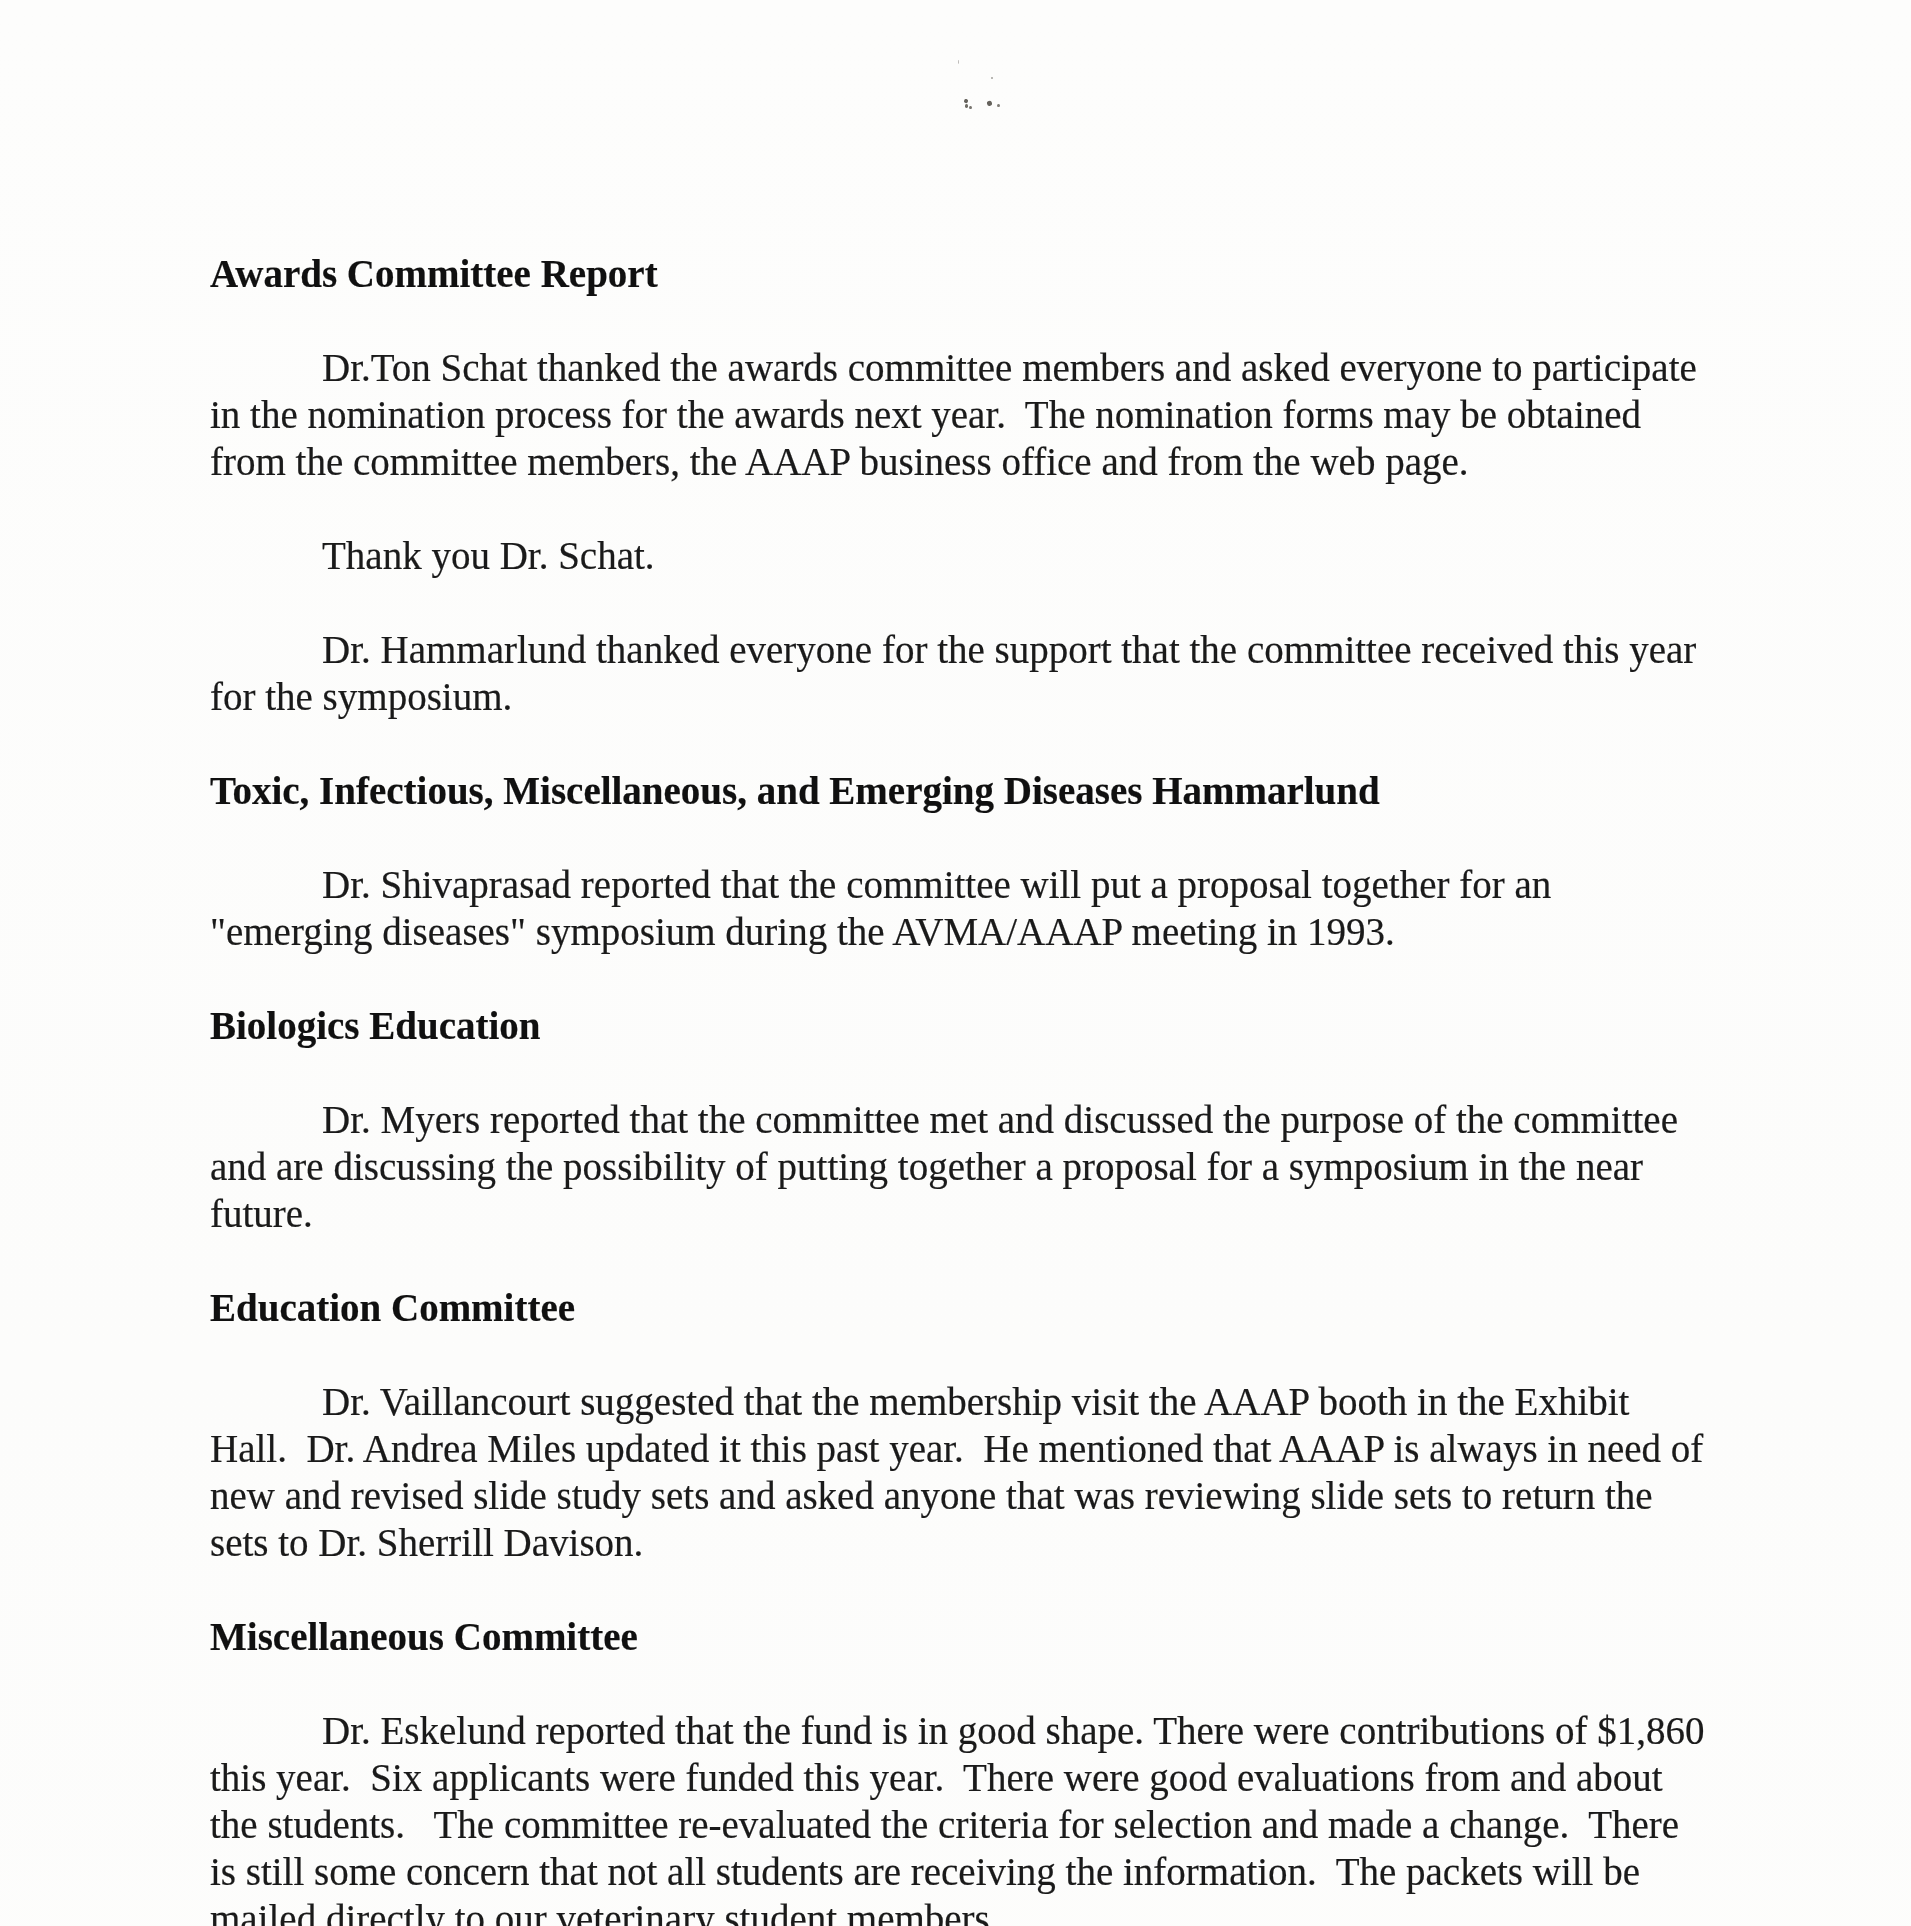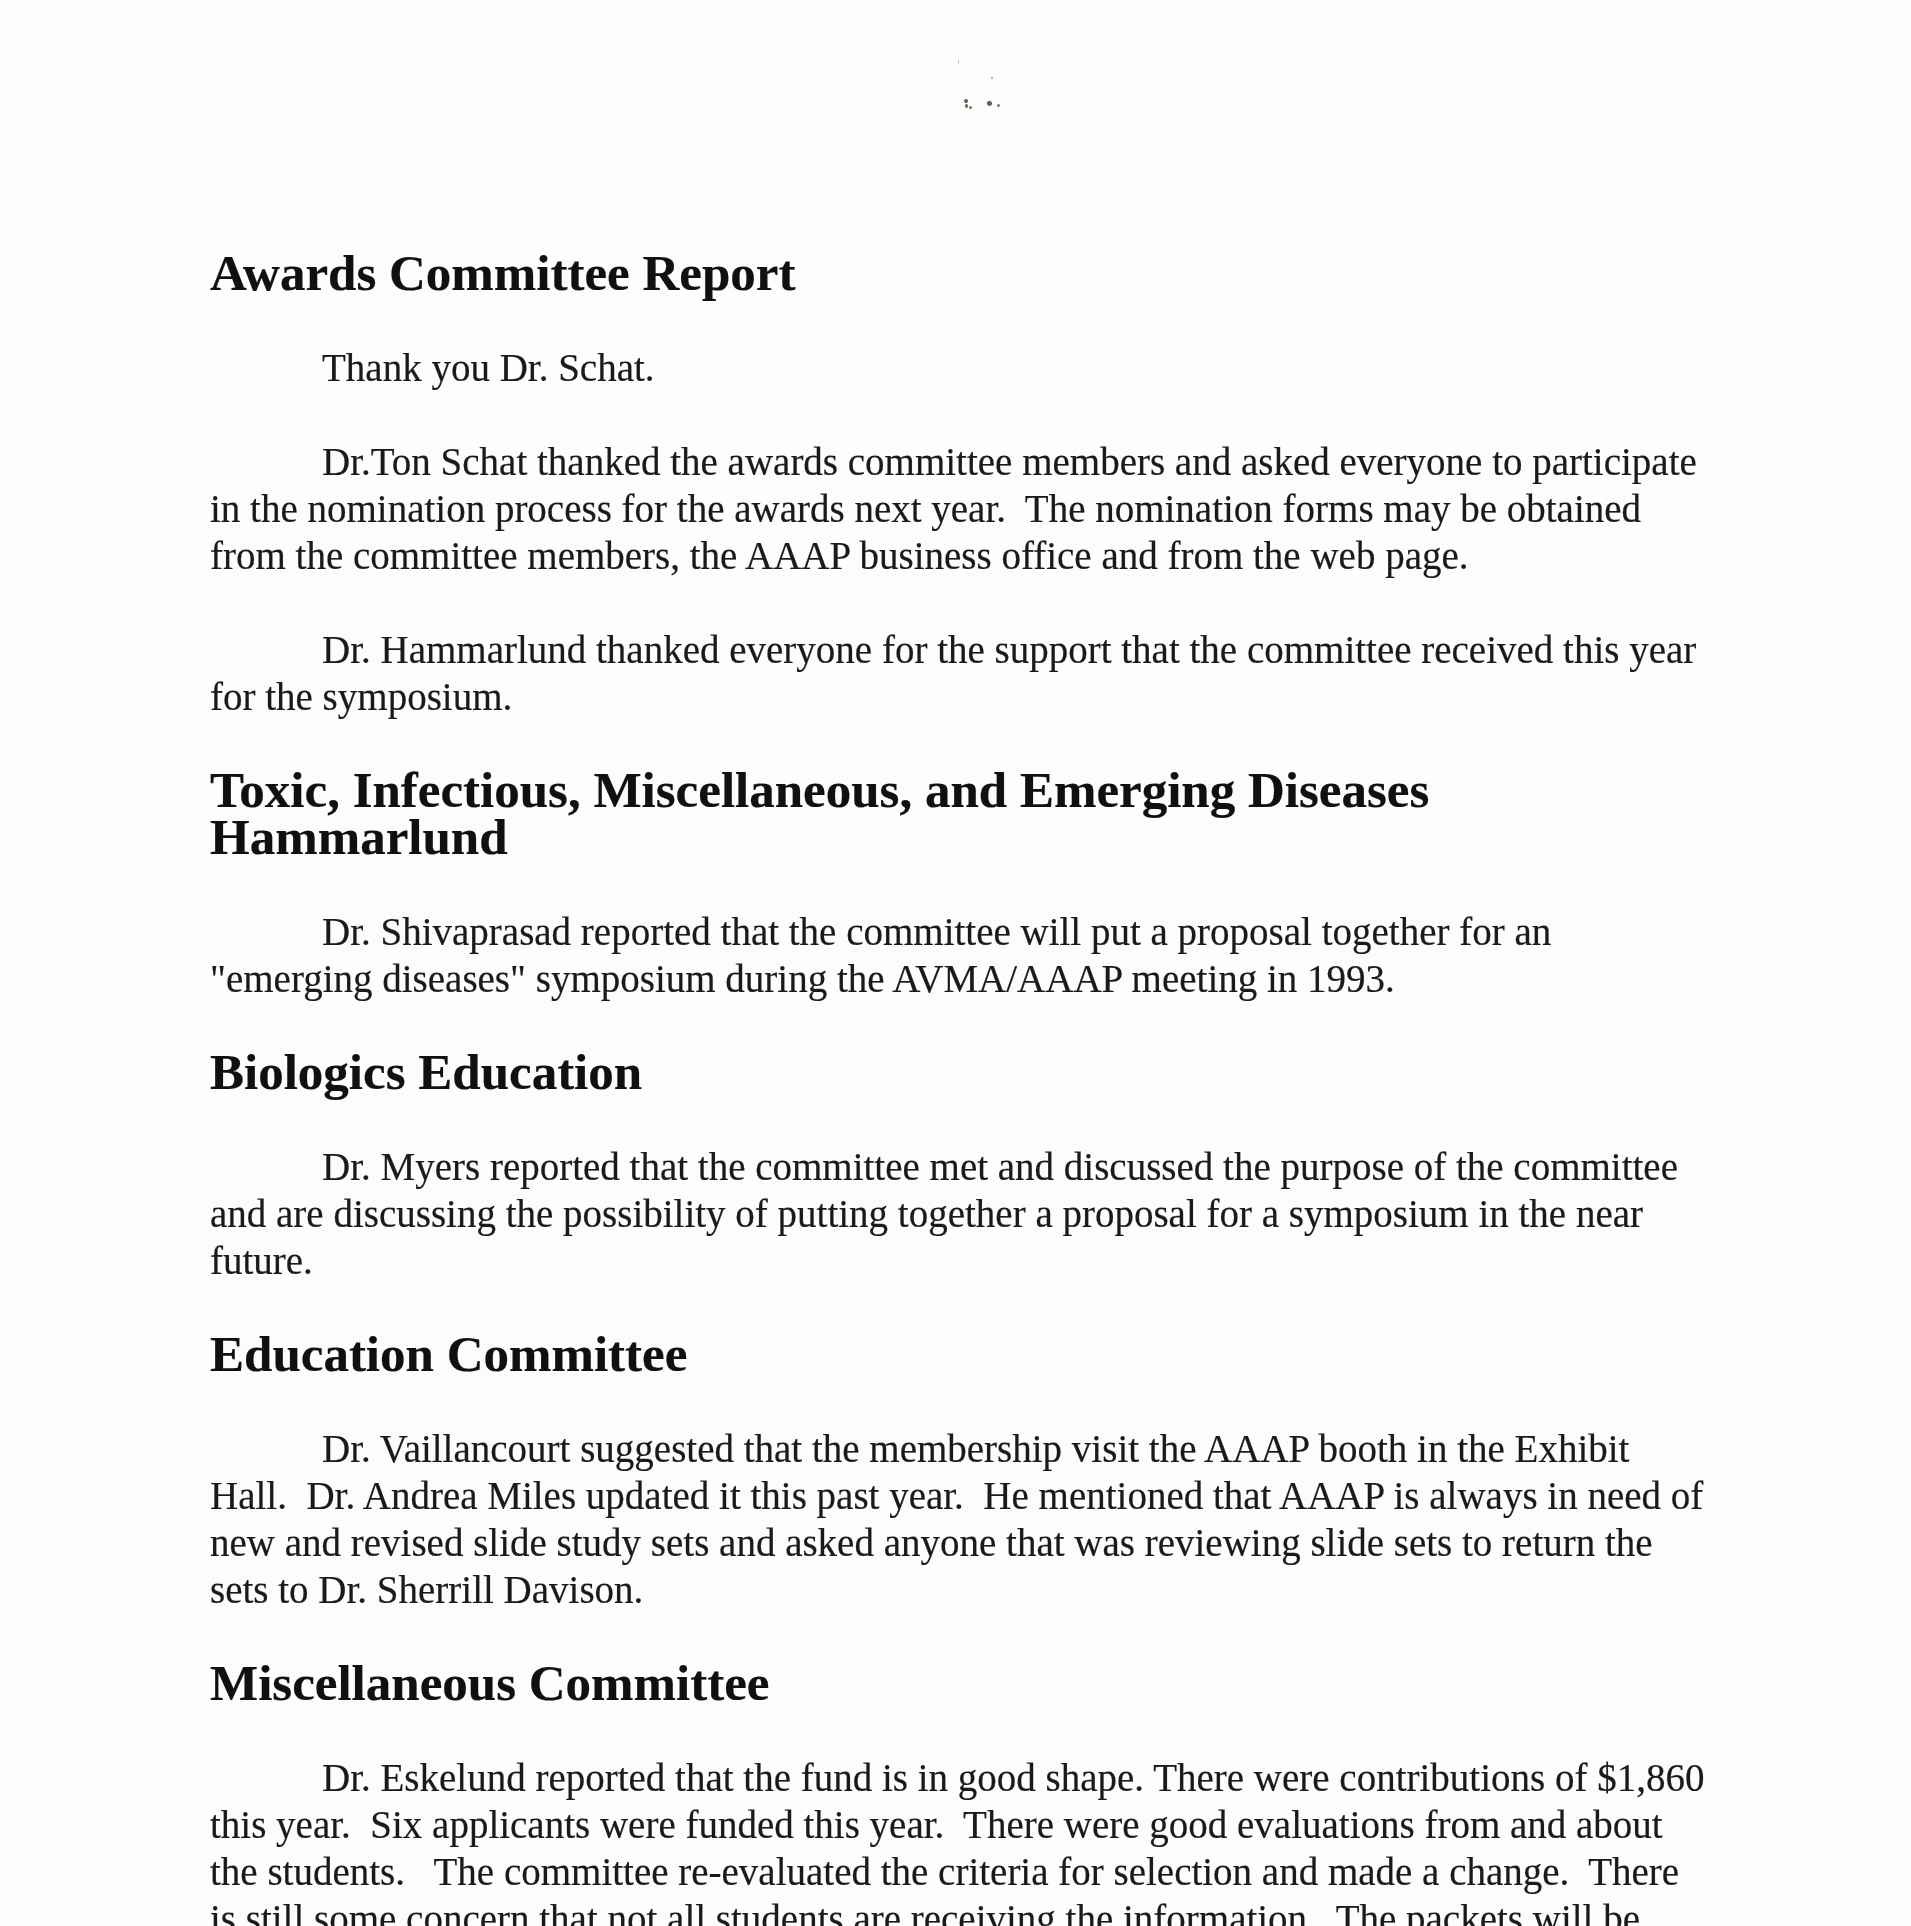--- a/index.html
+++ b/index.html
@@ -26,21 +26,21 @@
     left: 210px;
     top: 203px;
     width: 1502px;
     font-family: "Liberation Serif", "DejaVu Serif", serif;
     font-size: 39px;
     line-height: 47px;
     color: #1a1a1a;
     -webkit-text-stroke: 0.2px #1a1a1a;
   }
   .doc h2.heading {
-    font-size: 51px;
+    font-size: 39px;
     line-height: 47px;
     font-weight: bold;
     color: #101010;
     margin: 47px 0 0 0;
     padding: 0;
   }
   .doc p.para {
     margin: 47px 0 0 0;
     padding: 0;
     text-indent: 112px;
@@ -72,22 +72,22 @@
   <span class="speck s1"></span>
   <span class="speck s2"></span>
   <span class="speck s3"></span>
   <span class="speck s4"></span>
   <span class="speck s5"></span>
   <span class="speck s6"></span>
   <span class="speck s7"></span>
 
   <article class="doc" id="doc">
       <h2 class="heading">Awards Committee Report</h2>
+      <p class="para">Dr.Ton Schat thanked the awards committee members and asked everyone to participate in the nomination process for the awards next year.  The nomination forms may be obtained from the committee members, the AAAP business office and from the web page.</p>
       <p class="para">Thank you Dr. Schat.</p>
-      <p class="para">Dr.Ton Schat thanked the awards committee members and asked everyone to participate in the nomination process for the awards next year.  The nomination forms may be obtained from the committee members, the AAAP business office and from the web page.</p>
       <p class="para">Dr. Hammarlund thanked everyone for the support that the committee received this year for the symposium.</p>
       <h2 class="heading">Toxic, Infectious, Miscellaneous, and Emerging Diseases Hammarlund</h2>
       <p class="para">Dr. Shivaprasad reported that the committee will put a proposal together for an "emerging diseases" symposium during the AVMA/AAAP meeting in 1993.</p>
       <h2 class="heading">Biologics Education</h2>
       <p class="para">Dr. Myers reported that the committee met and discussed the purpose of the committee and are discussing the possibility of putting together a proposal for a symposium in the near future.</p>
       <h2 class="heading">Education Committee</h2>
       <p class="para">Dr. Vaillancourt suggested that the membership visit the AAAP booth in the Exhibit Hall.  Dr. Andrea Miles updated it this past year.  He mentioned that AAAP is always in need of new and revised slide study sets and asked anyone that was reviewing slide sets to return the sets to Dr. Sherrill Davison.</p>
       <h2 class="heading">Miscellaneous Committee</h2>
       <p class="para">Dr. Eskelund reported that the fund is in good shape. There were contributions of $1,860 this year.  Six applicants were funded this year.  There were good evaluations from and about the students.   The committee re-evaluated the criteria for selection and made a change.  There is still some concern that not all students are receiving the information.  The packets will be mailed directly to our veterinary student members.</p>
     </article>

